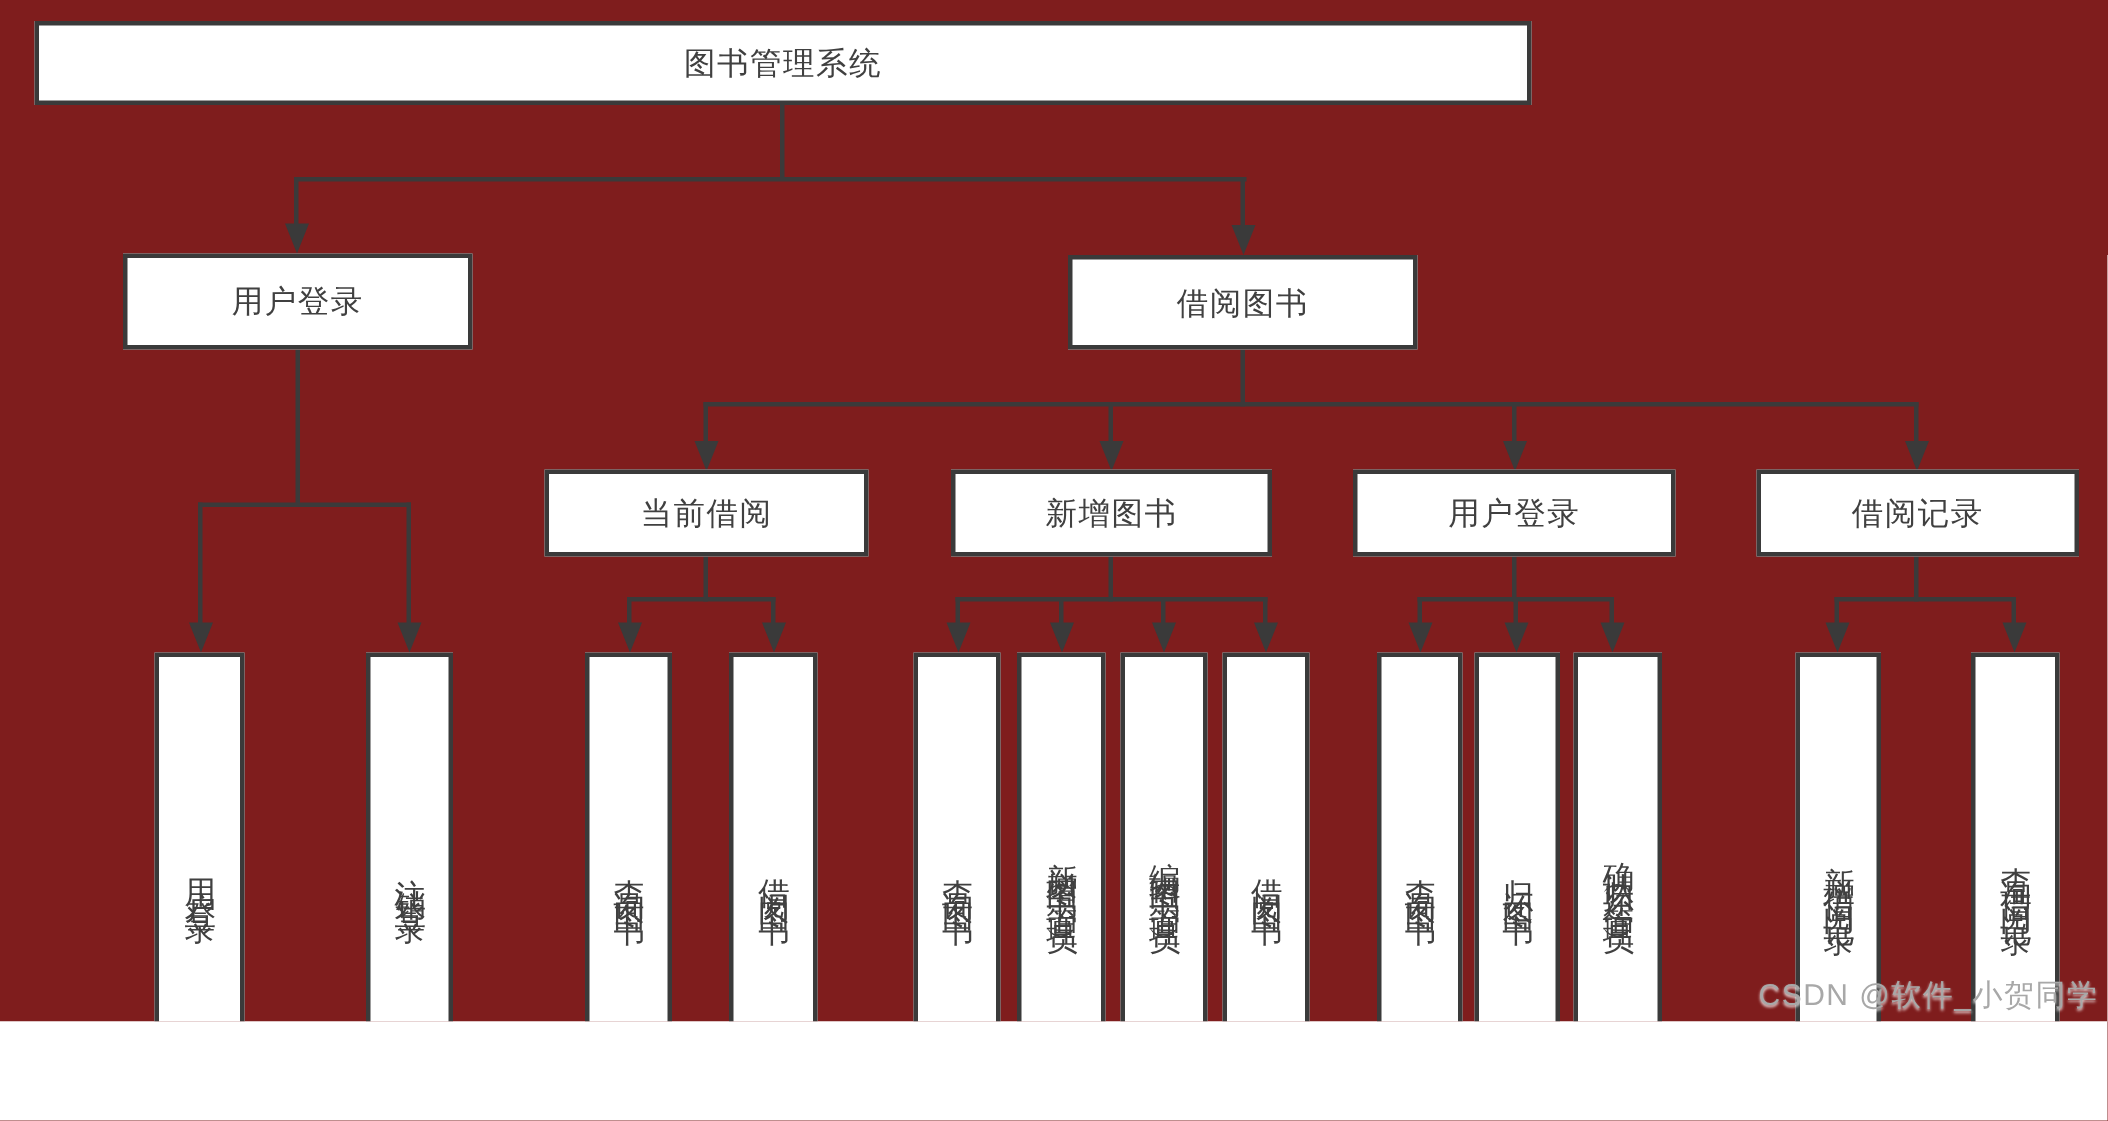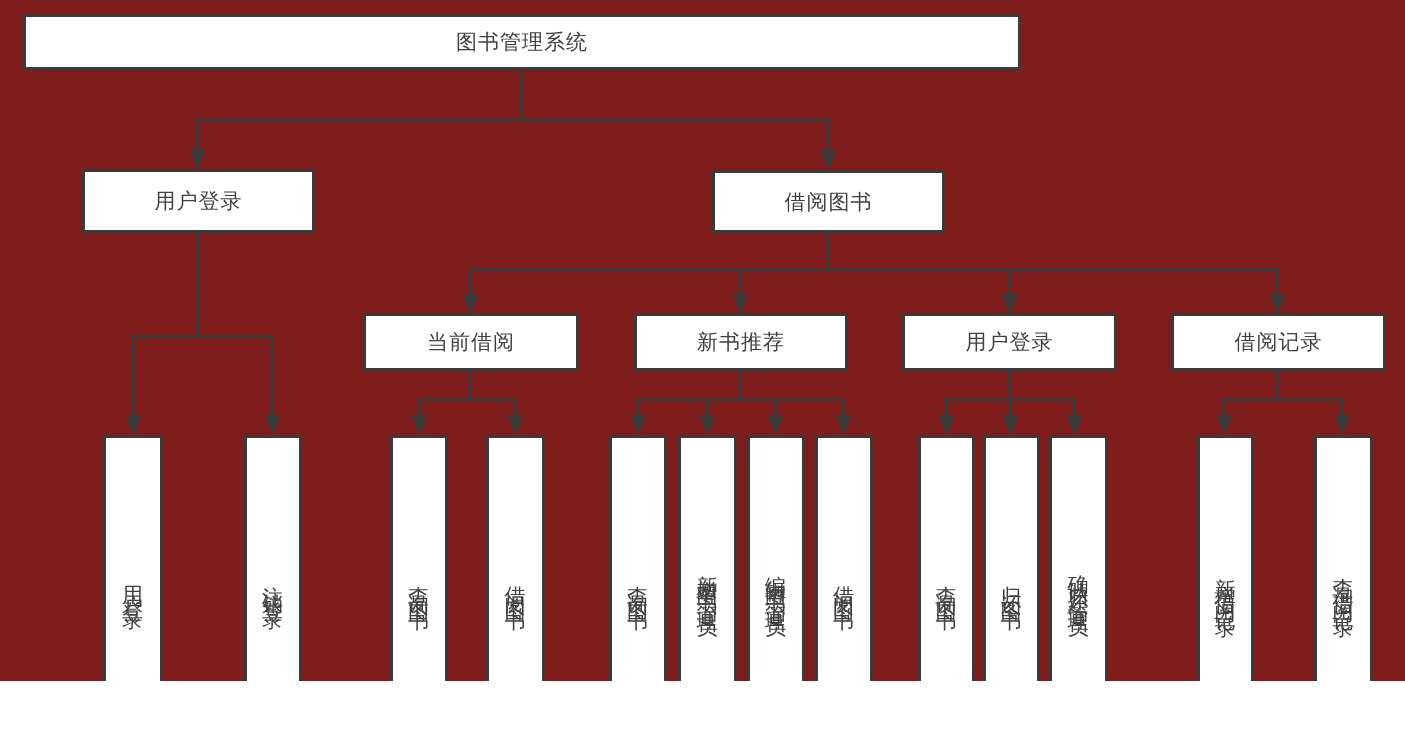--- a/index.html
+++ b/index.html
@@ -122,21 +122,21 @@
     <span>用户登录</span>
   </div>
   <div class="node" style="left:712px;top:170px;width:233px;height:63px;">
     <span>借阅图书</span>
   </div>
 
   <div class="node" style="left:363px;top:313px;width:216px;height:58px;">
     <span>当前借阅</span>
   </div>
   <div class="node" style="left:634px;top:313px;width:214px;height:58px;">
-    <span>新书推荐</span>
+    <span>新增图书</span>
   </div>
   <div class="node" style="left:902px;top:313px;width:215px;height:58px;">
     <span>用户登录</span>
   </div>
   <div class="node" style="left:1171px;top:313px;width:215px;height:58px;">
     <span>借阅记录</span>
   </div>
 
   <div class="node leaf" style="left:103px;width:60px;">
     <span class="vtext">用户登录</span>
@@ -175,14 +175,15 @@
     <span class="vtext" style="letter-spacing:6px;">确认归还（管理员）</span>
   </div>
 
   <div class="node leaf" style="left:1197px;width:57px;">
     <span class="vtext">新增借阅记录</span>
   </div>
   <div class="node leaf" style="left:1314px;width:59px;">
     <span class="vtext">查询借阅记录</span>
   </div>
 
+  <div class="watermark">CSDN @软件_小贺同学</div>
 
 </div>
 
 </body></html>

